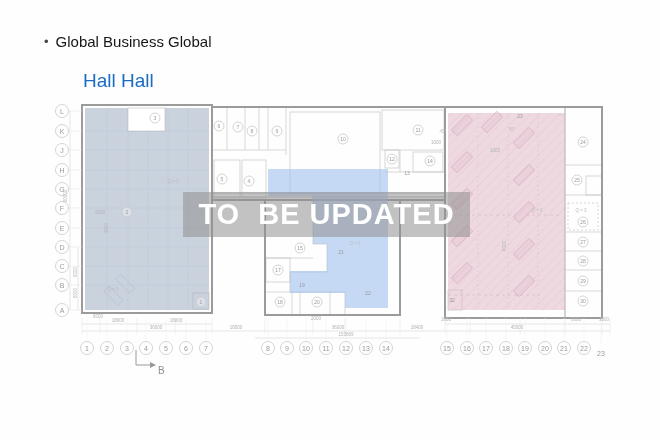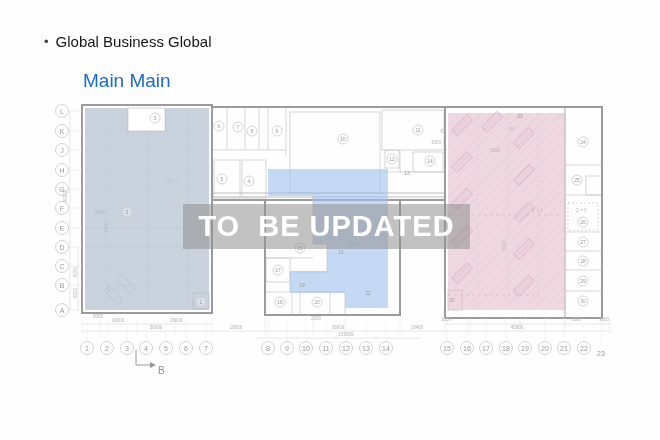--- a/index.html
+++ b/index.html
@@ -12,21 +12,20 @@
   .header .bullet{font-size:13px;color:#444;}
   .hall-title{position:absolute;left:83px;top:70px;font-size:19px;color:#1a6cc5;font-weight:500;}
   .plan-wrap{position:absolute;left:0;top:0;width:660px;height:440px;}
   svg{position:absolute;left:0;top:0;}
   .watermark{
     position:absolute;left:183px;top:192px;width:287px;height:45px;
     background:rgba(143,143,143,0.55);
     display:flex;align-items:center;justify-content:center;
     font-weight:bold;font-size:29px;letter-spacing:1px;color:#ffffff;
     white-space:pre;
-    margin-top:12px;
   }
 </style>
 </head>
 <body>
 
 <div class="plan-wrap">
 
   <svg width="660" height="440" viewBox="0 0 660 440">
     <defs>
       <pattern id="ph" width="7" height="7" patternUnits="userSpaceOnUse" patternTransform="rotate(45)">
@@ -486,13 +485,13 @@
 
   <div class="watermark">
     <span>TO  BE UPDATED</span>
   </div>
 </div>
 
 <div class="header">
   <span class="bullet">•</span>
   <span>Global Business Global</span>
 </div>
-<div class="hall-title">Main Main</div>
+<div class="hall-title">Hall Hall</div>
 
 </body></html>

